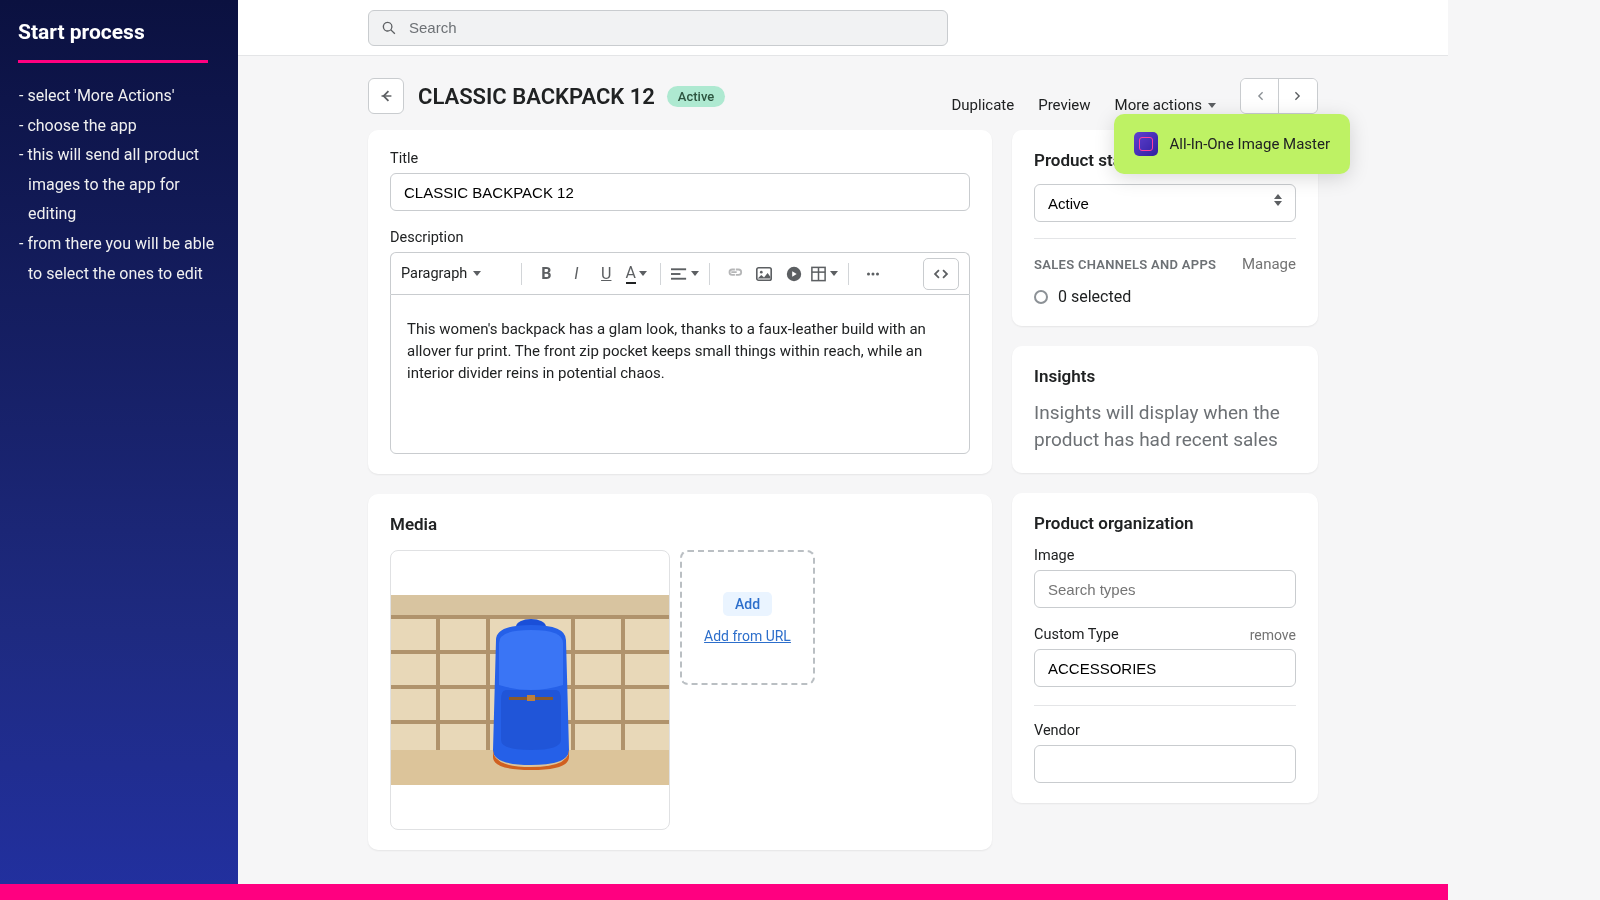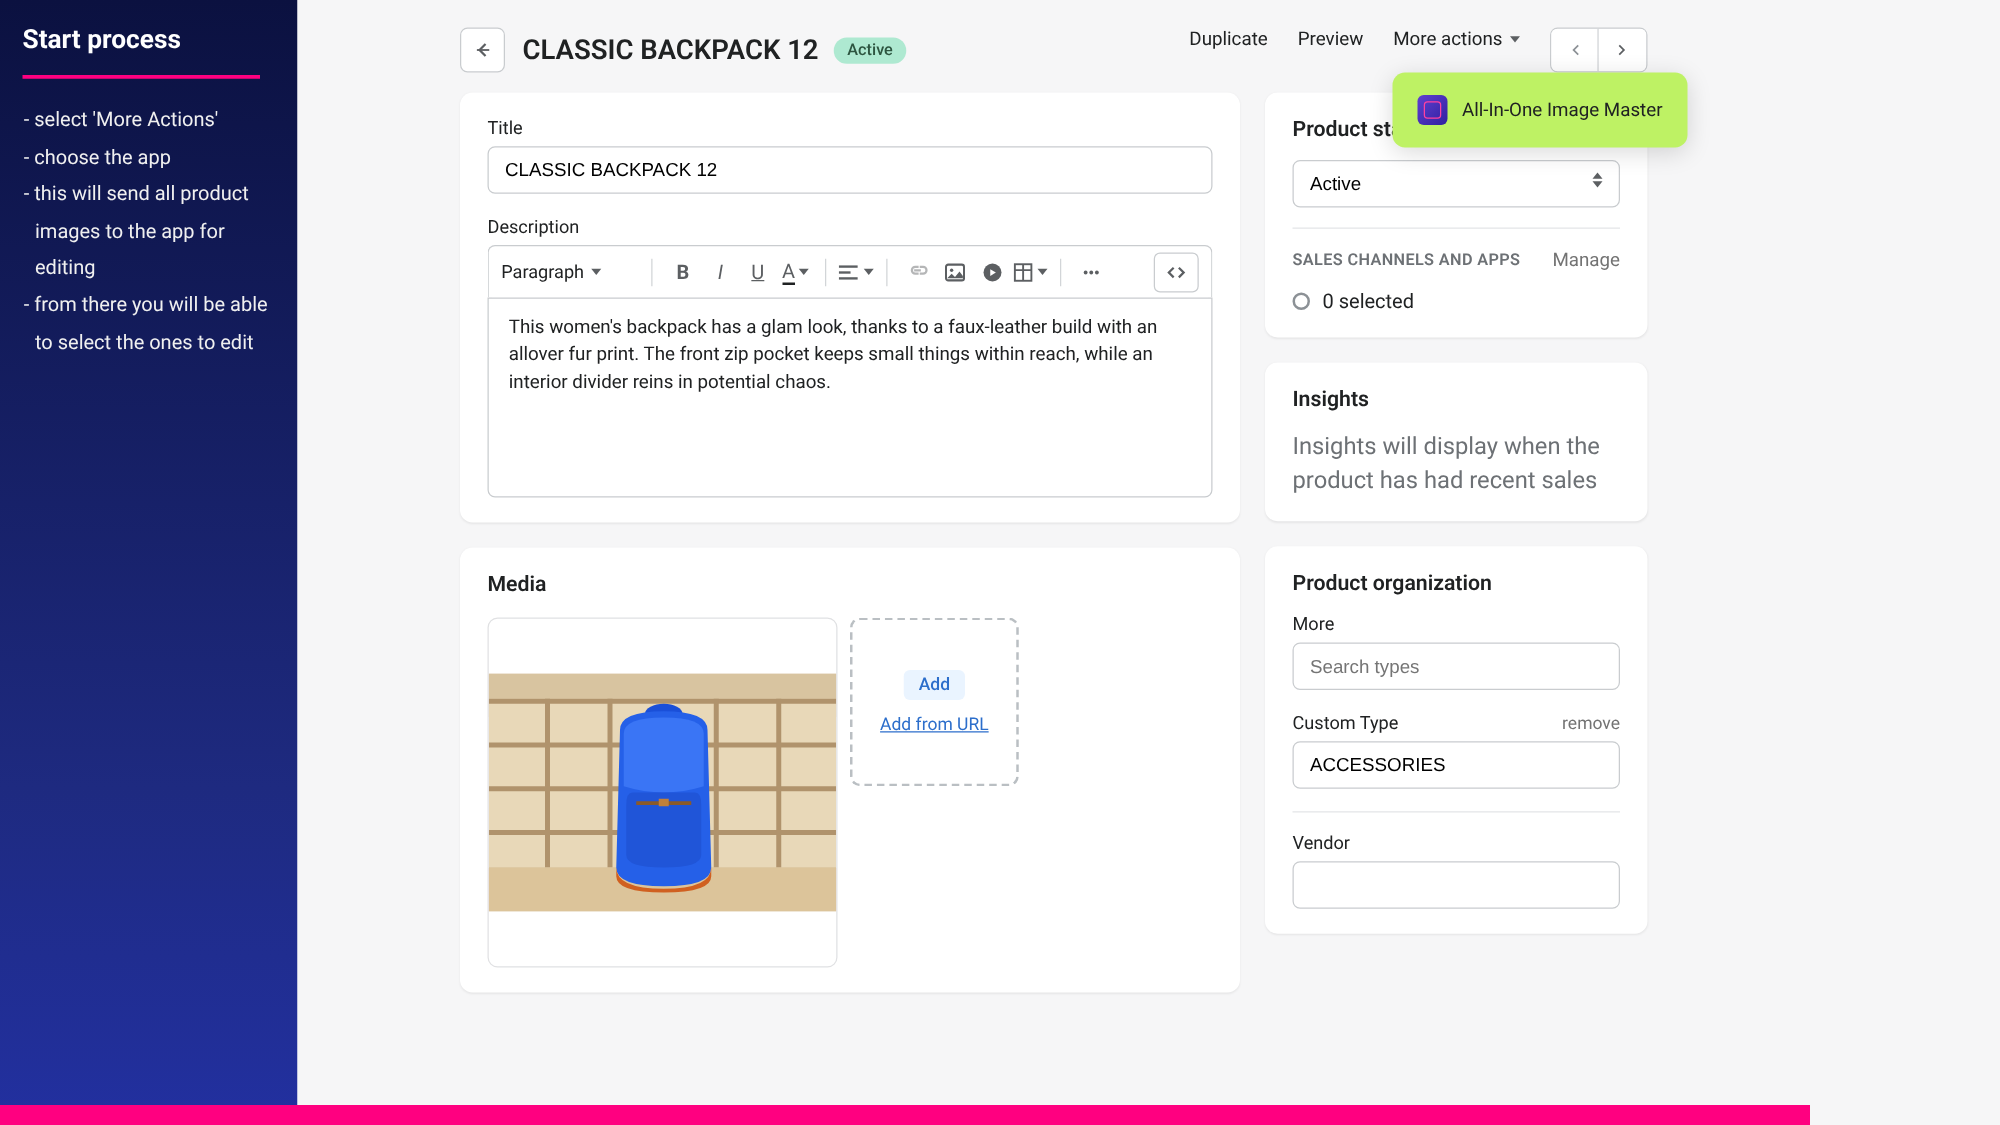--- a/index.html
+++ b/index.html
@@ -12,21 +12,21 @@
 .main { flex: 1; background: #f6f6f7; overflow-y: auto; position: relative; }
 .topbar { height: 56px; background: #fff; display: flex; align-items: center; padding: 0 130px; border-bottom: 1px solid #e4e5e7; }
 .search-wrap { position: relative; width: 580px; }
 .search-input { width: 100%; height: 36px; border: 1px solid #c9cccf; border-radius: 6px; padding: 0 12px 0 40px; font-size: 15px; background: #f1f2f3; color: #5c5f62; }
 .search-input::placeholder { color: #6d7175; }
 .search-icon-svg { position: absolute; left: 12px; top: 9px; width: 18px; height: 18px; fill: #5c5f62; }
 .header-row { display: flex; align-items: center; padding: 22px 130px 16px; position: relative; }
 .back-btn { width: 36px; height: 36px; border: 1px solid #c9cccf; border-radius: 6px; background: #fff; display: flex; align-items: center; justify-content: center; margin-right: 14px; cursor: pointer; }
 .page-title { font-size: 22px; font-weight: 600; margin-right: 12px; }
 .status-pill { background: #aee9d1; color: #2d5540; font-size: 13px; font-weight: 500; padding: 3px 11px; border-radius: 12px; }
-.header-actions { margin-left: auto; display: flex; align-items: flex-start; gap: 24px; }
+.header-actions { margin-left: auto; display: flex; align-items: flex-end; gap: 24px; }
 .action-link { font-size: 15px; color: #202223; cursor: pointer; display: flex; align-items: center; gap: 6px; }
 .nav-arrows { display: flex; border: 1px solid #c9cccf; border-radius: 6px; overflow: hidden; }
 .nav-arrow { width: 38px; height: 34px; display: flex; align-items: center; justify-content: center; background: #fff; cursor: pointer; }
 .nav-arrow:first-child { border-right: 1px solid #c9cccf; }
 .dropdown-menu { position: absolute; top: 58px; right: 98px; background: #bef264; border-radius: 10px; box-shadow: 0 4px 20px rgba(0,0,0,0.15); padding: 10px; z-index: 10; }
 .dropdown-item { display: flex; align-items: center; gap: 12px; padding: 8px 10px; cursor: pointer; font-size: 15px; }
 .app-icon { width: 24px; height: 24px; border-radius: 5px; background: linear-gradient(135deg, #6040d0, #3020a0); display: flex; align-items: center; justify-content: center; }
 .app-icon-inner { width: 14px; height: 14px; border: 1.5px solid #ff40a0; border-radius: 3px; }
 .content { display: flex; gap: 20px; padding: 0 130px 40px; }
 .left-col { flex: 1; display: flex; flex-direction: column; gap: 20px; }
@@ -34,21 +34,21 @@
 .card { background: #fff; border-radius: 10px; box-shadow: 0 1px 2px rgba(0,0,0,0.07); padding: 20px 22px; }
 .field-label { font-size: 14.5px; color: #202223; margin-bottom: 6px; display: block; }
 .text-input { width: 100%; height: 38px; border: 1px solid #c9cccf; border-radius: 6px; padding: 0 13px; font-size: 15px; }
 .field-group { margin-bottom: 18px; }
 .rte-toolbar { border: 1px solid #c9cccf; border-bottom: none; border-radius: 6px 6px 0 0; height: 42px; display: flex; align-items: center; padding: 0 10px; gap: 2px; background: #fff; }
 .rte-select { border: none; background: transparent; font-size: 14.5px; padding-right: 24px; margin-right: 6px; display: flex; align-items: center; gap: 6px; cursor: pointer; }
 .rte-sep { width: 1px; height: 22px; background: #d2d5d8; margin: 0 8px; }
 .rte-btn { width: 28px; height: 30px; display: flex; align-items: center; justify-content: center; cursor: pointer; color: #5c5f62; }
 .rte-btn svg { width: 18px; height: 18px; }
 .rte-code { margin-left: auto; border: 1px solid #c9cccf; border-radius: 5px; width: 36px; height: 32px; display: flex; align-items: center; justify-content: center; cursor: pointer; }
-.rte-body { border: 1px solid #c9cccf; border-radius: 0 0 6px 6px; min-height: 160px; padding: 12px 16px; font-size: 15px; line-height: 1.45; }
+.rte-body { border: 1px solid #c9cccf; border-radius: 0 0 6px 6px; min-height: 160px; padding: 24px 16px; font-size: 15px; line-height: 1.45; }
 .section-title { font-size: 17px; font-weight: 600; margin-bottom: 16px; }
 .media-row { display: flex; gap: 10px; }
 .media-item { width: 280px; height: 280px; border: 1px solid #e0e1e3; border-radius: 8px; background: #fff; overflow: hidden; display: flex; align-items: center; justify-content: center; }
 .media-image { width: 100%; height: 190px; background: linear-gradient(180deg, #c9a574 0%, #c9a574 18%, #eee 18%, #eee 82%, #d4b07e 82%); position: relative; display:flex; align-items:center; justify-content:center; }
 .drop-zone { width: 135px; height: 135px; border: 2px dashed #babfc3; border-radius: 8px; display: flex; flex-direction: column; align-items: center; justify-content: center; gap: 12px; }
 .add-btn { background: #eaf4ff; color: #2c6ecb; font-size: 14px; font-weight: 500; padding: 4px 12px; border-radius: 5px; cursor: pointer; }
 .url-link { color: #2c6ecb; text-decoration: underline; font-size: 14px; cursor: pointer; }
 .card-title { font-size: 17px; font-weight: 600; margin-bottom: 14px; }
 .select-wrap { position: relative; }
 .select-wrap .caret { position: absolute; right: 14px; top: 10px; pointer-events: none; }
@@ -72,20 +72,28 @@
   <aside class="sidebar">
     <div class="sidebar-title">Start process</div>
     <div class="sidebar-underline"></div>
     <div class="sidebar-step">- select 'More Actions'</div>
     <div class="sidebar-step">- choose the app</div>
     <div class="sidebar-step">- this will send all product images to the app for editing</div>
     <div class="sidebar-step">- from there you will be able to select the ones to edit</div>
   </aside>
 
   <main class="main">
+    <div class="topbar">
+      <div class="search-wrap">
+        <svg class="search-icon-svg" viewBox="0 0 20 20">
+            <path d="M8.5 3a5.5 5.5 0 014.38 8.82l4.15 4.15-1.06 1.06-4.15-4.15A5.5 5.5 0 118.5 3zm0 1.5a4 4 0 100 8 4 4 0 000-8z"></path>
+          </svg>
+        <input class="search-input" placeholder="Search" style="">
+      </div>
+    </div>
 
     <div class="header-row">
       <div class="back-btn">
         <svg width="18" height="18" viewBox="0 0 20 20" fill="#5c5f62">
             <path d="M12 4l-6 6 6 6 1.4-1.4L8.8 10l4.6-4.6z"></path>
             <rect x="5" y="9.2" width="11" height="1.6"></rect>
           </svg>
       </div>
       <h1 class="page-title">CLASSIC BACKPACK 12</h1>
       <span class="status-pill">Active</span>
@@ -263,21 +271,21 @@
         </div>
 
         <div class="card">
           <div class="card-title">Insights</div>
           <div class="muted">Insights will display when the product has had recent sales</div>
         </div>
 
         <div class="card">
           <div class="card-title">Product organization</div>
           <div class="field-group">
-            <label class="field-label">More</label>
+            <label class="field-label">Image</label>
             <input class="text-input" placeholder="Search types" style="">
           </div>
           <div class="field-group">
             <div class="row-between" style="margin-bottom:6px">
               <label class="field-label" style="margin:0">Custom Type</label>
               <span class="link-blue" style="font-size:14px">remove</span>
             </div>
             <input class="text-input" value="ACCESSORIES" style="">
           </div>
           <div class="divider"></div>

